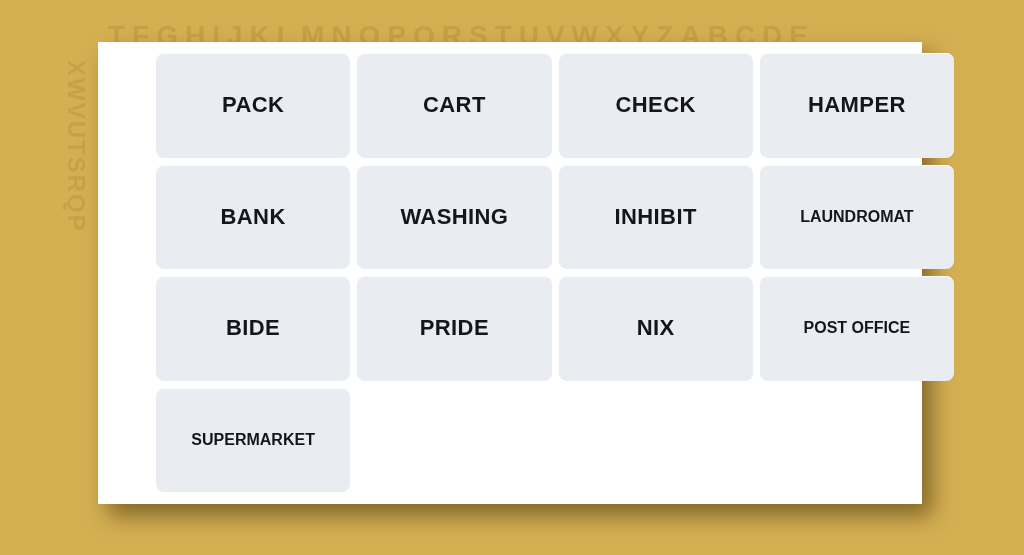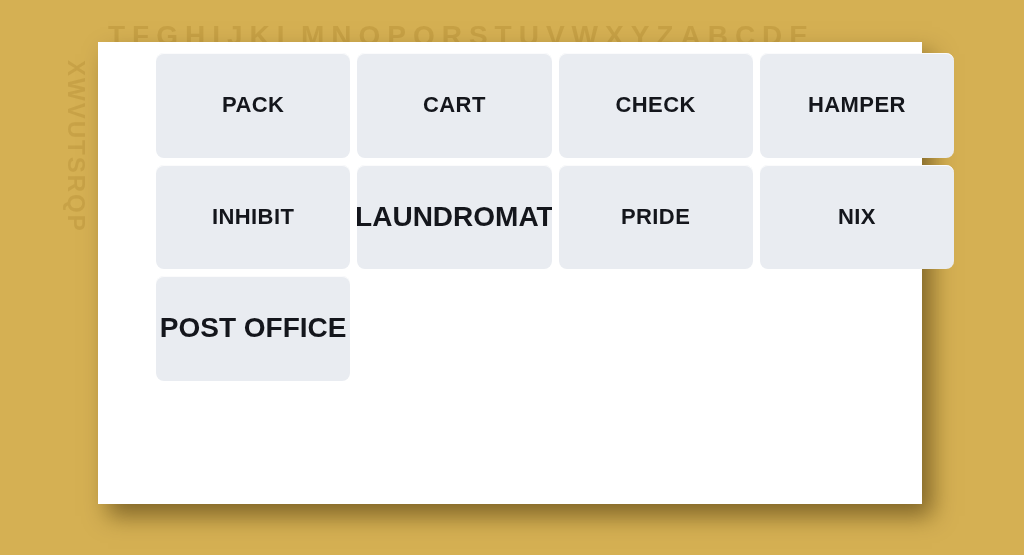--- a/index.html
+++ b/index.html
@@ -91,21 +91,21 @@
     font-family: "Liberation Sans", sans-serif;
     font-weight: 700;
     font-size: 22px;
     letter-spacing: 0.4px;
     color: #14161c;
     line-height: 1;
     padding: 0 4px;
     white-space: nowrap;
   }
   .word-tile-label.long {
-    font-size: 28px;
+    font-size: 16px;
     letter-spacing: 0px;
   }
 </style>
 </head>
 <body>
 
 <div id="watermark-top">TFGHIJKLMNOPQRSTUVWXYZABCDE</div>
 
 <div id="watermark-left">XWVUTSRQP</div>
 
@@ -118,30 +118,42 @@
       <span class="word-tile-label">CART</span>
     </div>
     <div class="word-tile">
       <span class="word-tile-label">CHECK</span>
     </div>
     <div class="word-tile">
       <span class="word-tile-label">HAMPER</span>
     </div>
 
     <div class="word-tile">
+      <span class="word-tile-label">BANK</span>
+    </div>
+    <div class="word-tile">
+      <span class="word-tile-label">WASHING</span>
+    </div>
+    <div class="word-tile">
       <span class="word-tile-label">INHIBIT</span>
     </div>
     <div class="word-tile">
       <span class="word-tile-label long">LAUNDROMAT</span>
     </div>
 
+    <div class="word-tile">
+      <span class="word-tile-label">BIDE</span>
+    </div>
     <div class="word-tile">
       <span class="word-tile-label">PRIDE</span>
     </div>
     <div class="word-tile">
       <span class="word-tile-label">NIX</span>
     </div>
 
     <div class="word-tile">
       <span class="word-tile-label long">POST OFFICE</span>
     </div>
+    <div class="word-tile">
+      <span class="word-tile-label long">SUPERMARKET</span>
+    </div>
   </div>
 </div>
 
 </body></html>

